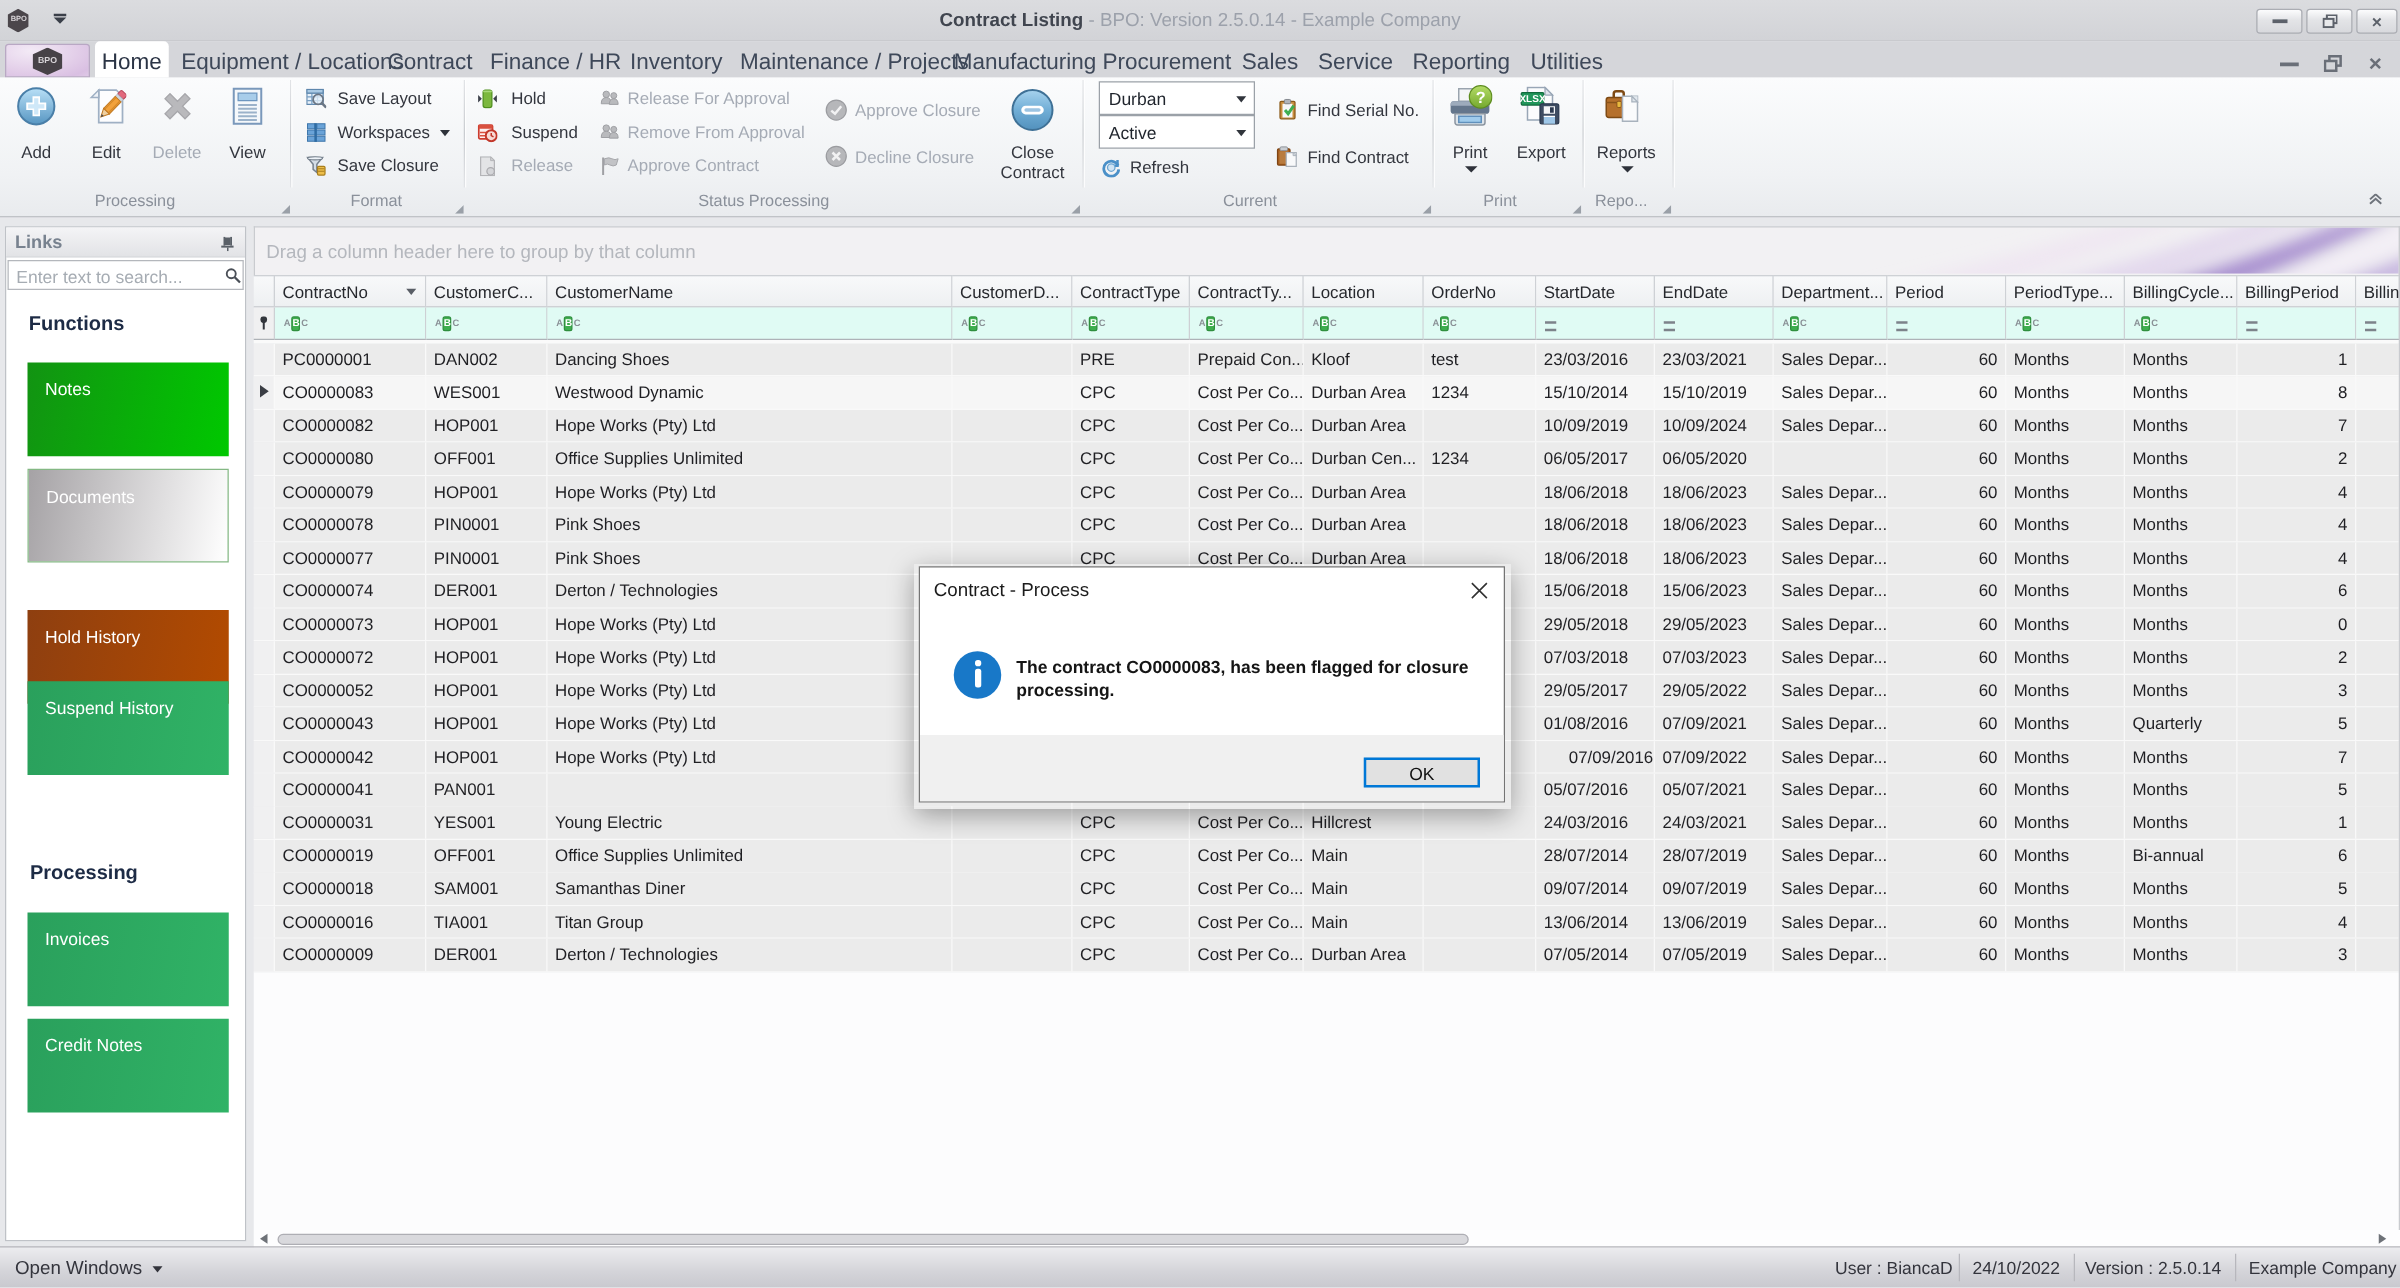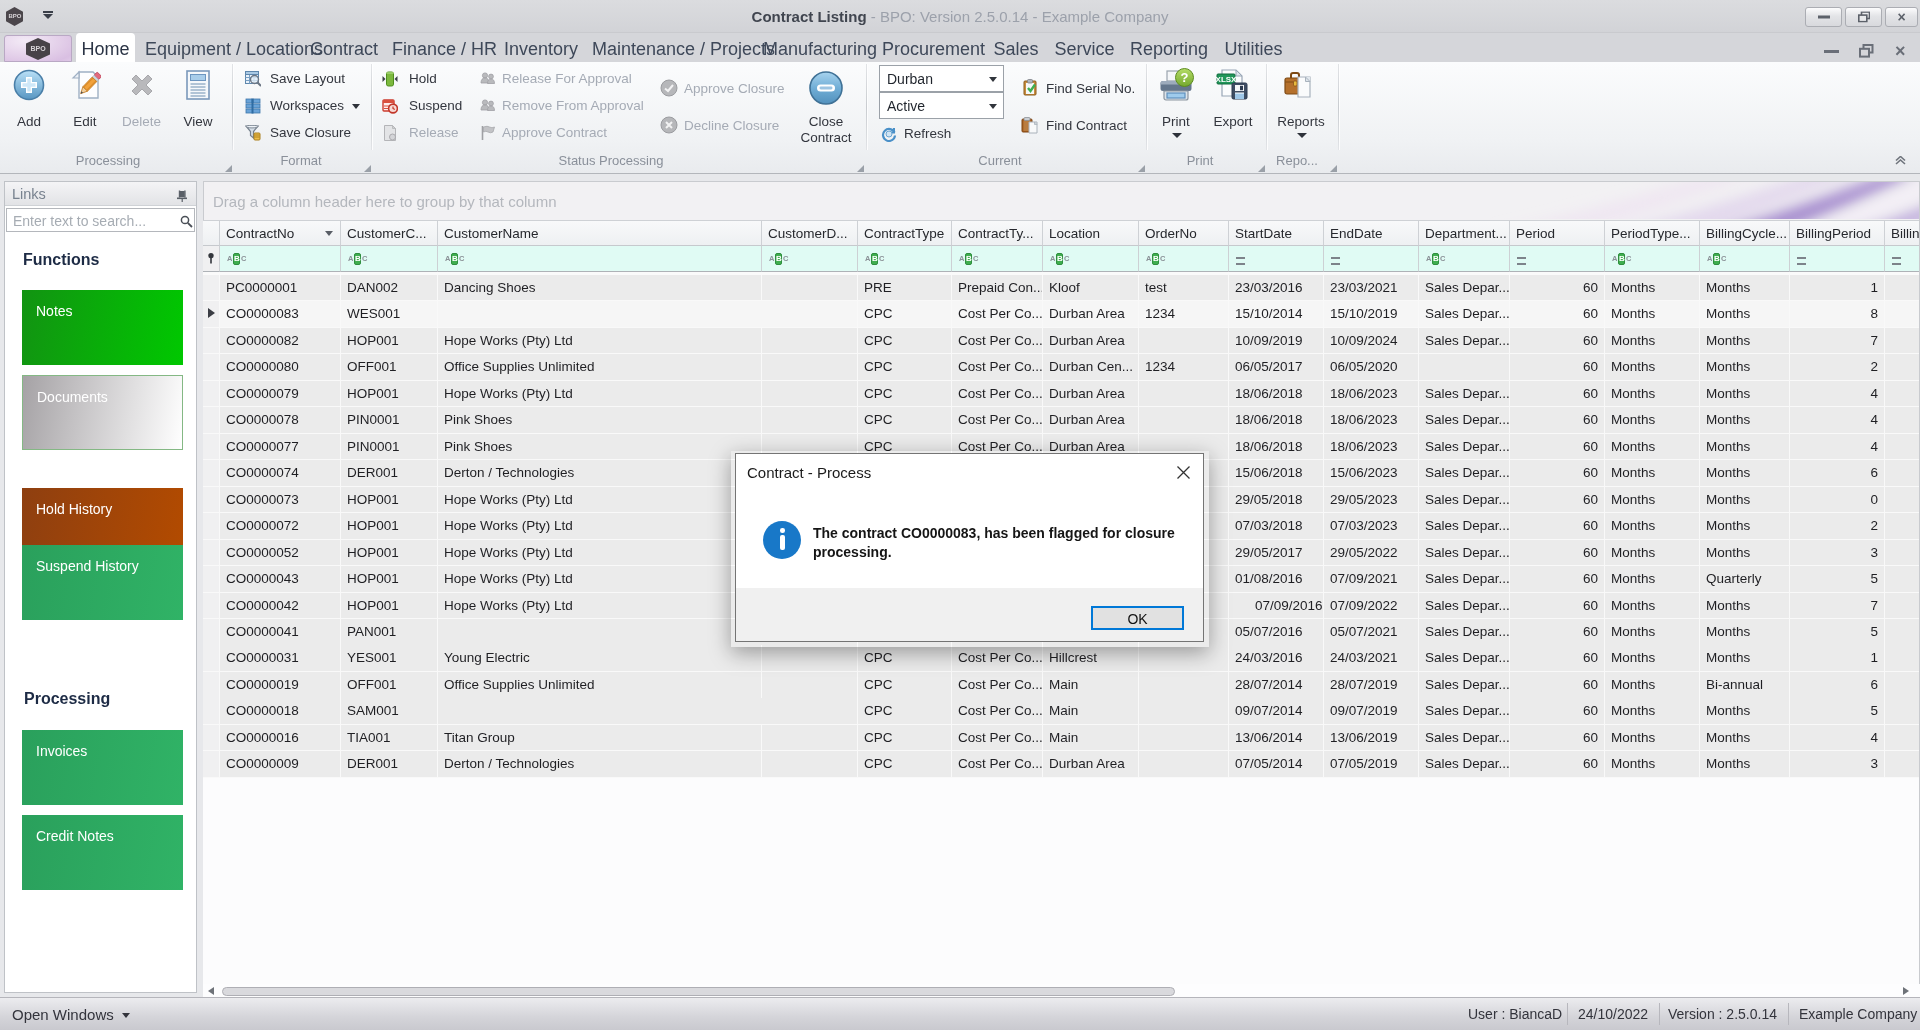--- a/index.html
+++ b/index.html
@@ -38,21 +38,21 @@
 .hcell .ht{position:absolute;left:6px;top:5px;}
 .fcell{top:246px;height:26px;background:#e0fbf4;border-right:1px solid #cdd0d4;border-bottom:1px solid #aeb2b7;}
 .drow{left:203px;width:1717px;height:26.58px;background:#ebebeb;}
 .dsel{background:#f6f6f6;}
 .dcell{position:absolute;top:0;height:100%;border-right:1px solid #f9f9f9;font-size:13.5px;color:#1f1f23;overflow:hidden;}
 .dct{position:absolute;top:5px;}
 .rowline{border-bottom:1px solid #f9f9f9;}
 
 #lpanel{left:4px;top:181px;width:193px;height:812px;background:#ffffff;border:1px solid #bfc2c7;}
 #lphead{left:5px;top:182px;width:191px;height:24px;background:linear-gradient(#f4f4f6,#e2e3e6);border-bottom:1px solid #cfd2d6;}
-#lphead .t{position:absolute;left:7px;top:4px;font-weight:normal;font-size:14.5px;color:#78828f;}
+#lphead .t{position:absolute;left:7px;top:4px;font-weight:bold;font-size:14.5px;color:#78828f;}
 #lsearch{left:6px;top:208px;width:189px;height:24px;background:#fff;border:1px solid #b4b7bc;}
 #lsearch .ph{position:absolute;left:6px;top:4px;font-size:14px;color:#a6acb3;}
 .lhdr{font-weight:bold;font-size:16px;color:#1D2B45;}
 .lbtn{left:22px;width:161px;height:75px;color:#fff;font-size:14px;}
 .lbtn .t{position:absolute;left:14px;top:13px;}
 
 #statusbar{left:0;top:997px;width:1920px;height:33px;background:linear-gradient(#ececef,#d4d4d9 60%,#c9c9cf);border-top:1px solid #b5b5bb;font-size:14px;color:#33343c;}
 .ssep{top:1003px;width:1px;height:22px;background:#b7b7bd;}
 
 #hscroll{left:203px;top:984px;width:1717px;height:14px;background:#fdfdfe;}
@@ -594,20 +594,23 @@
 <div class="ab drow rowline dsel" style="top:301.37px;">
     <div class="dcell" style="left:0;width:17px;background:#f0f0f1;">
       <span style="position:absolute;left:5px;top:7px;width:0;height:0;border-top:5.5px solid transparent;border-bottom:5.5px solid transparent;border-left:7px solid #3a3d44;"></span>
     </div>
     <div class="dcell" style="left:17px;width:121px;">
       <span class="dct tt" style="left:6px;">CO0000083</span>
     </div>
     <div class="dcell" style="left:138px;width:97px;">
       <span class="dct tt" style="left:6px;">WES001</span>
     </div>
+    <div class="dcell" style="left:235px;width:324px;">
+      <span class="dct tt" style="left:6px;">Westwood Dynamic</span>
+    </div>
     <div class="dcell" style="left:559px;width:96px;"></div>
     <div class="dcell" style="left:655px;width:94px;">
       <span class="dct tt" style="left:6px;">CPC</span>
     </div>
     <div class="dcell" style="left:749px;width:91px;">
       <span class="dct tt" style="left:6px;">Cost Per Co...</span>
     </div>
     <div class="dcell" style="left:840px;width:96px;">
       <span class="dct tt" style="left:6px;">Durban Area</span>
     </div>
@@ -1264,20 +1267,23 @@
     </div>
     <div class="dcell" style="left:1682px;width:35px;"></div>
   </div>
 <div class="ab drow rowline" style="top:698.42px;">
     <div class="dcell" style="left:0;width:17px;background:#f0f0f1;"></div>
     <div class="dcell" style="left:17px;width:121px;">
       <span class="dct tt" style="left:6px;">CO0000018</span>
     </div>
     <div class="dcell" style="left:138px;width:97px;">
       <span class="dct tt" style="left:6px;">SAM001</span>
+    </div>
+    <div class="dcell" style="left:235px;width:324px;">
+      <span class="dct tt" style="left:6px;">Samanthas Diner</span>
     </div>
     <div class="dcell" style="left:559px;width:96px;"></div>
     <div class="dcell" style="left:655px;width:94px;">
       <span class="dct tt" style="left:6px;">CPC</span>
     </div>
     <div class="dcell" style="left:749px;width:91px;">
       <span class="dct tt" style="left:6px;">Cost Per Co...</span>
     </div>
     <div class="dcell" style="left:840px;width:96px;">
       <span class="dct tt" style="left:6px;">Main</span>

